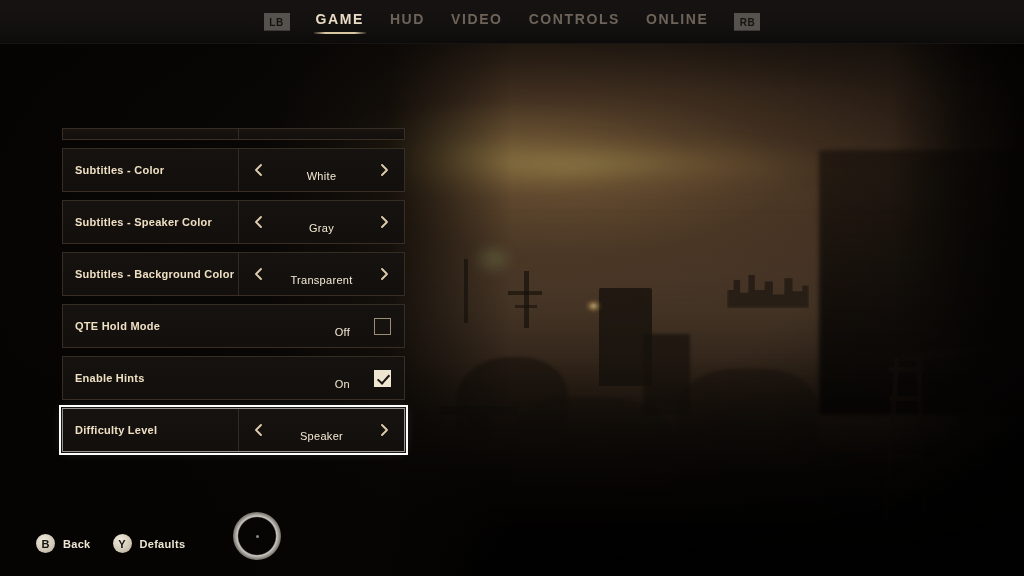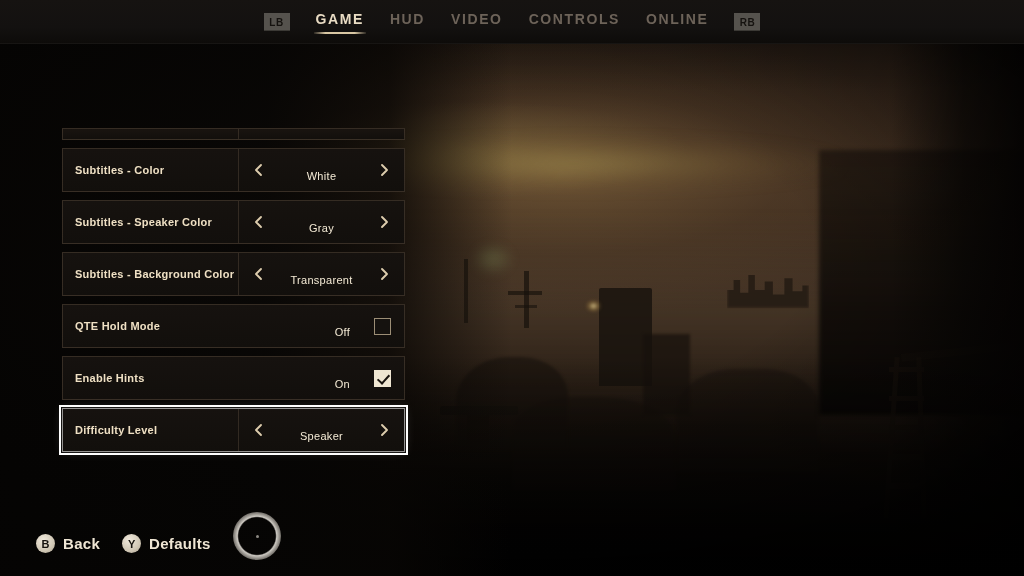--- a/index.html
+++ b/index.html
@@ -241,21 +241,21 @@
   }
   .prompt { display:flex; align-items:center; gap:8px; }
   .btn-glyph {
     width:19px; height:19px; border-radius:50%;
     background:radial-gradient(circle at 38% 32%, #f0e9dc 0%, #cfc6b4 62%, #a79d8b 100%);
     color:#15120e;
     font-size:11px; font-weight:bold;
     display:flex; align-items:center; justify-content:center;
   }
   .prompt-label {
-    font-size:15px; font-weight:bold; letter-spacing:.3px;
+    font-size:11px; font-weight:bold; letter-spacing:.3px;
     color:#efe6d4;
   }
 
   .spinner {
     position:absolute; left:233px; bottom:16px;
     width:48px; height:48px; border-radius:50%;
     z-index:7;
     background:radial-gradient(circle at center, rgba(0,0,0,0) 54%, rgba(236,232,224,.86) 58%, rgba(210,204,194,.55) 70%, rgba(120,116,110,.14) 82%, rgba(0,0,0,0) 92%);
     filter:blur(.4px);
   }

